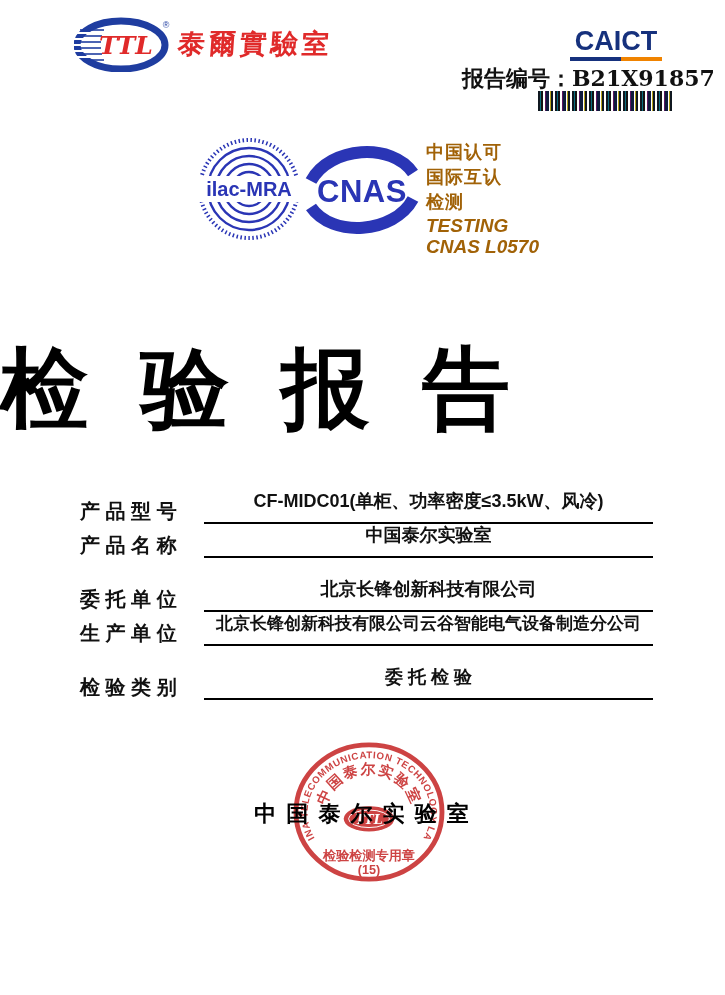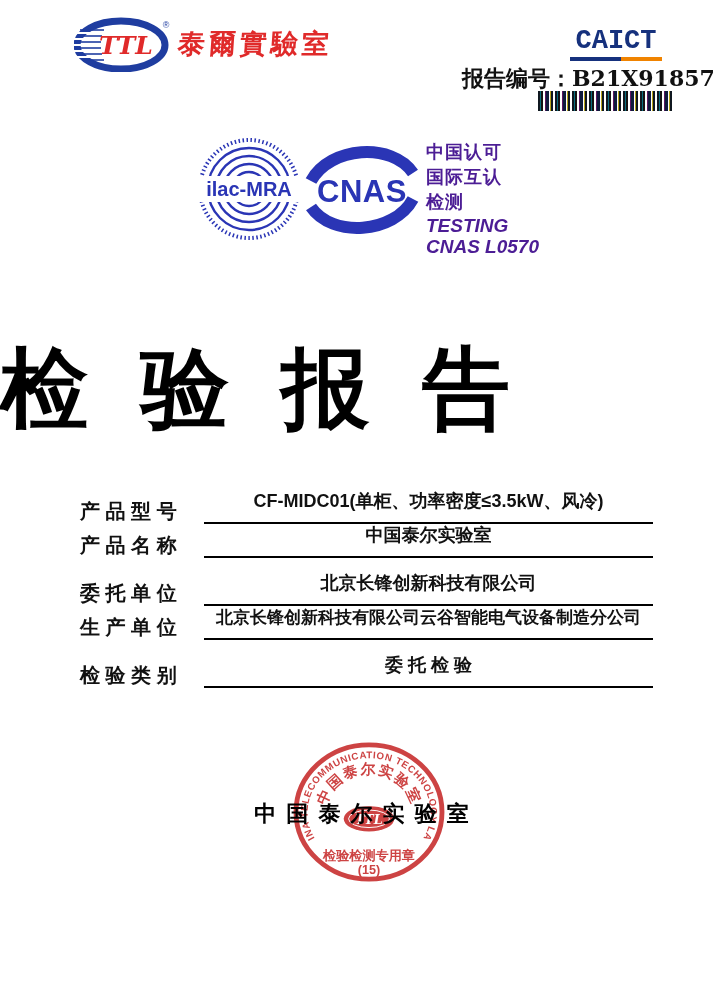--- a/index.html
+++ b/index.html
@@ -5,49 +5,49 @@
   html,body{margin:0;padding:0;background:#888;}
   .page{position:relative;width:725px;height:995px;background:#ffffff;margin:0 auto;
         font-family:"Liberation Sans",sans-serif;color:#111;overflow:hidden;}
 
   
   .ttl-logo{position:absolute;left:74px;top:16px;display:flex;align-items:center;}
   .ttl-cn{font-family:"DejaVu Serif",serif;font-weight:bold;font-size:27px;color:#e02a2a;
           letter-spacing:4px;margin-left:4px;transform:skewX(-4deg);}
   .caict{position:absolute;left:570px;top:28px;width:92px;text-align:center;}
   .caict-text{font-size:27px;font-weight:800;color:#16317d;letter-spacing:0px;
-              font-family:Liberation Mono, monospace;line-height:1;}
+              font-family:Liberation Sans, sans-serif;line-height:1;}
   .caict-bar{height:4px;margin-top:2px;background:linear-gradient(90deg,#16317d 0 55%,#f08300 55% 100%);}
   .report-no{position:absolute;left:462px;top:64px;font-family:"DejaVu Serif",serif;
              font-weight:bold;font-size:22px;white-space:nowrap;}
   .barcode{position:absolute;left:538px;top:91px;width:134px;height:20px;
     background:repeating-linear-gradient(90deg,
       #101820 0 2px,#0b6e7d 2px 3px,#131313 3px 5px,#ffffff 5px 7px,
       #5c1660 7px 8px,#0f1c3d 8px 11px,#ffffff 11px 12px,#b5a31a 12px 13px,
       #101820 13px 15px,#ffffff 15px 17px);}
 
   
   .accred{position:absolute;left:196px;top:136px;display:flex;align-items:flex-start;}
-  .accred-lines{margin-left:6px;color:#4c1d95;margin-top:4px;}
+  .accred-lines{margin-left:6px;color:#a16207;margin-top:4px;}
   .accred-lines .cn{font-size:18px;font-weight:bold;line-height:25px;letter-spacing:1px;}
   .accred-lines .en{font-size:19px;font-weight:bold;line-height:21px;font-style:italic;}
 
   
   .title{position:absolute;top:336px;left:0;width:100%;text-align:left;
          font-family:"DejaVu Serif",serif;font-weight:bold;font-size:88px;line-height:1.2;
          letter-spacing:6px;word-spacing:10px;color:#000;}
 
   
   .fields{position:absolute;left:80px;top:490px;width:573px;}
   .field-row{display:flex;align-items:flex-end;height:34px;}
   .field-label{flex:0 0 124px;font-size:20px;font-weight:bold;white-space:nowrap;
                line-height:1;padding-bottom:3px;}
   .field-value{flex:1;border-bottom:2px solid #000;text-align:center;font-size:18px;
                font-weight:bold;line-height:1;padding-bottom:12px;white-space:nowrap;overflow:visible;}
-  .gap-a{margin-top:14px;}
+  .gap-a{margin-top:20px;}
 
   
   .stamp{position:absolute;left:290px;top:739px;z-index:1;opacity:.92;}
   .lab-name{position:absolute;top:799px;left:0;width:100%;text-align:center;z-index:2;
             font-size:22px;font-weight:bold;letter-spacing:2px;color:#000;box-sizing:border-box;}
 </style>
 </head>
 <body>
 
 <div class="page">

